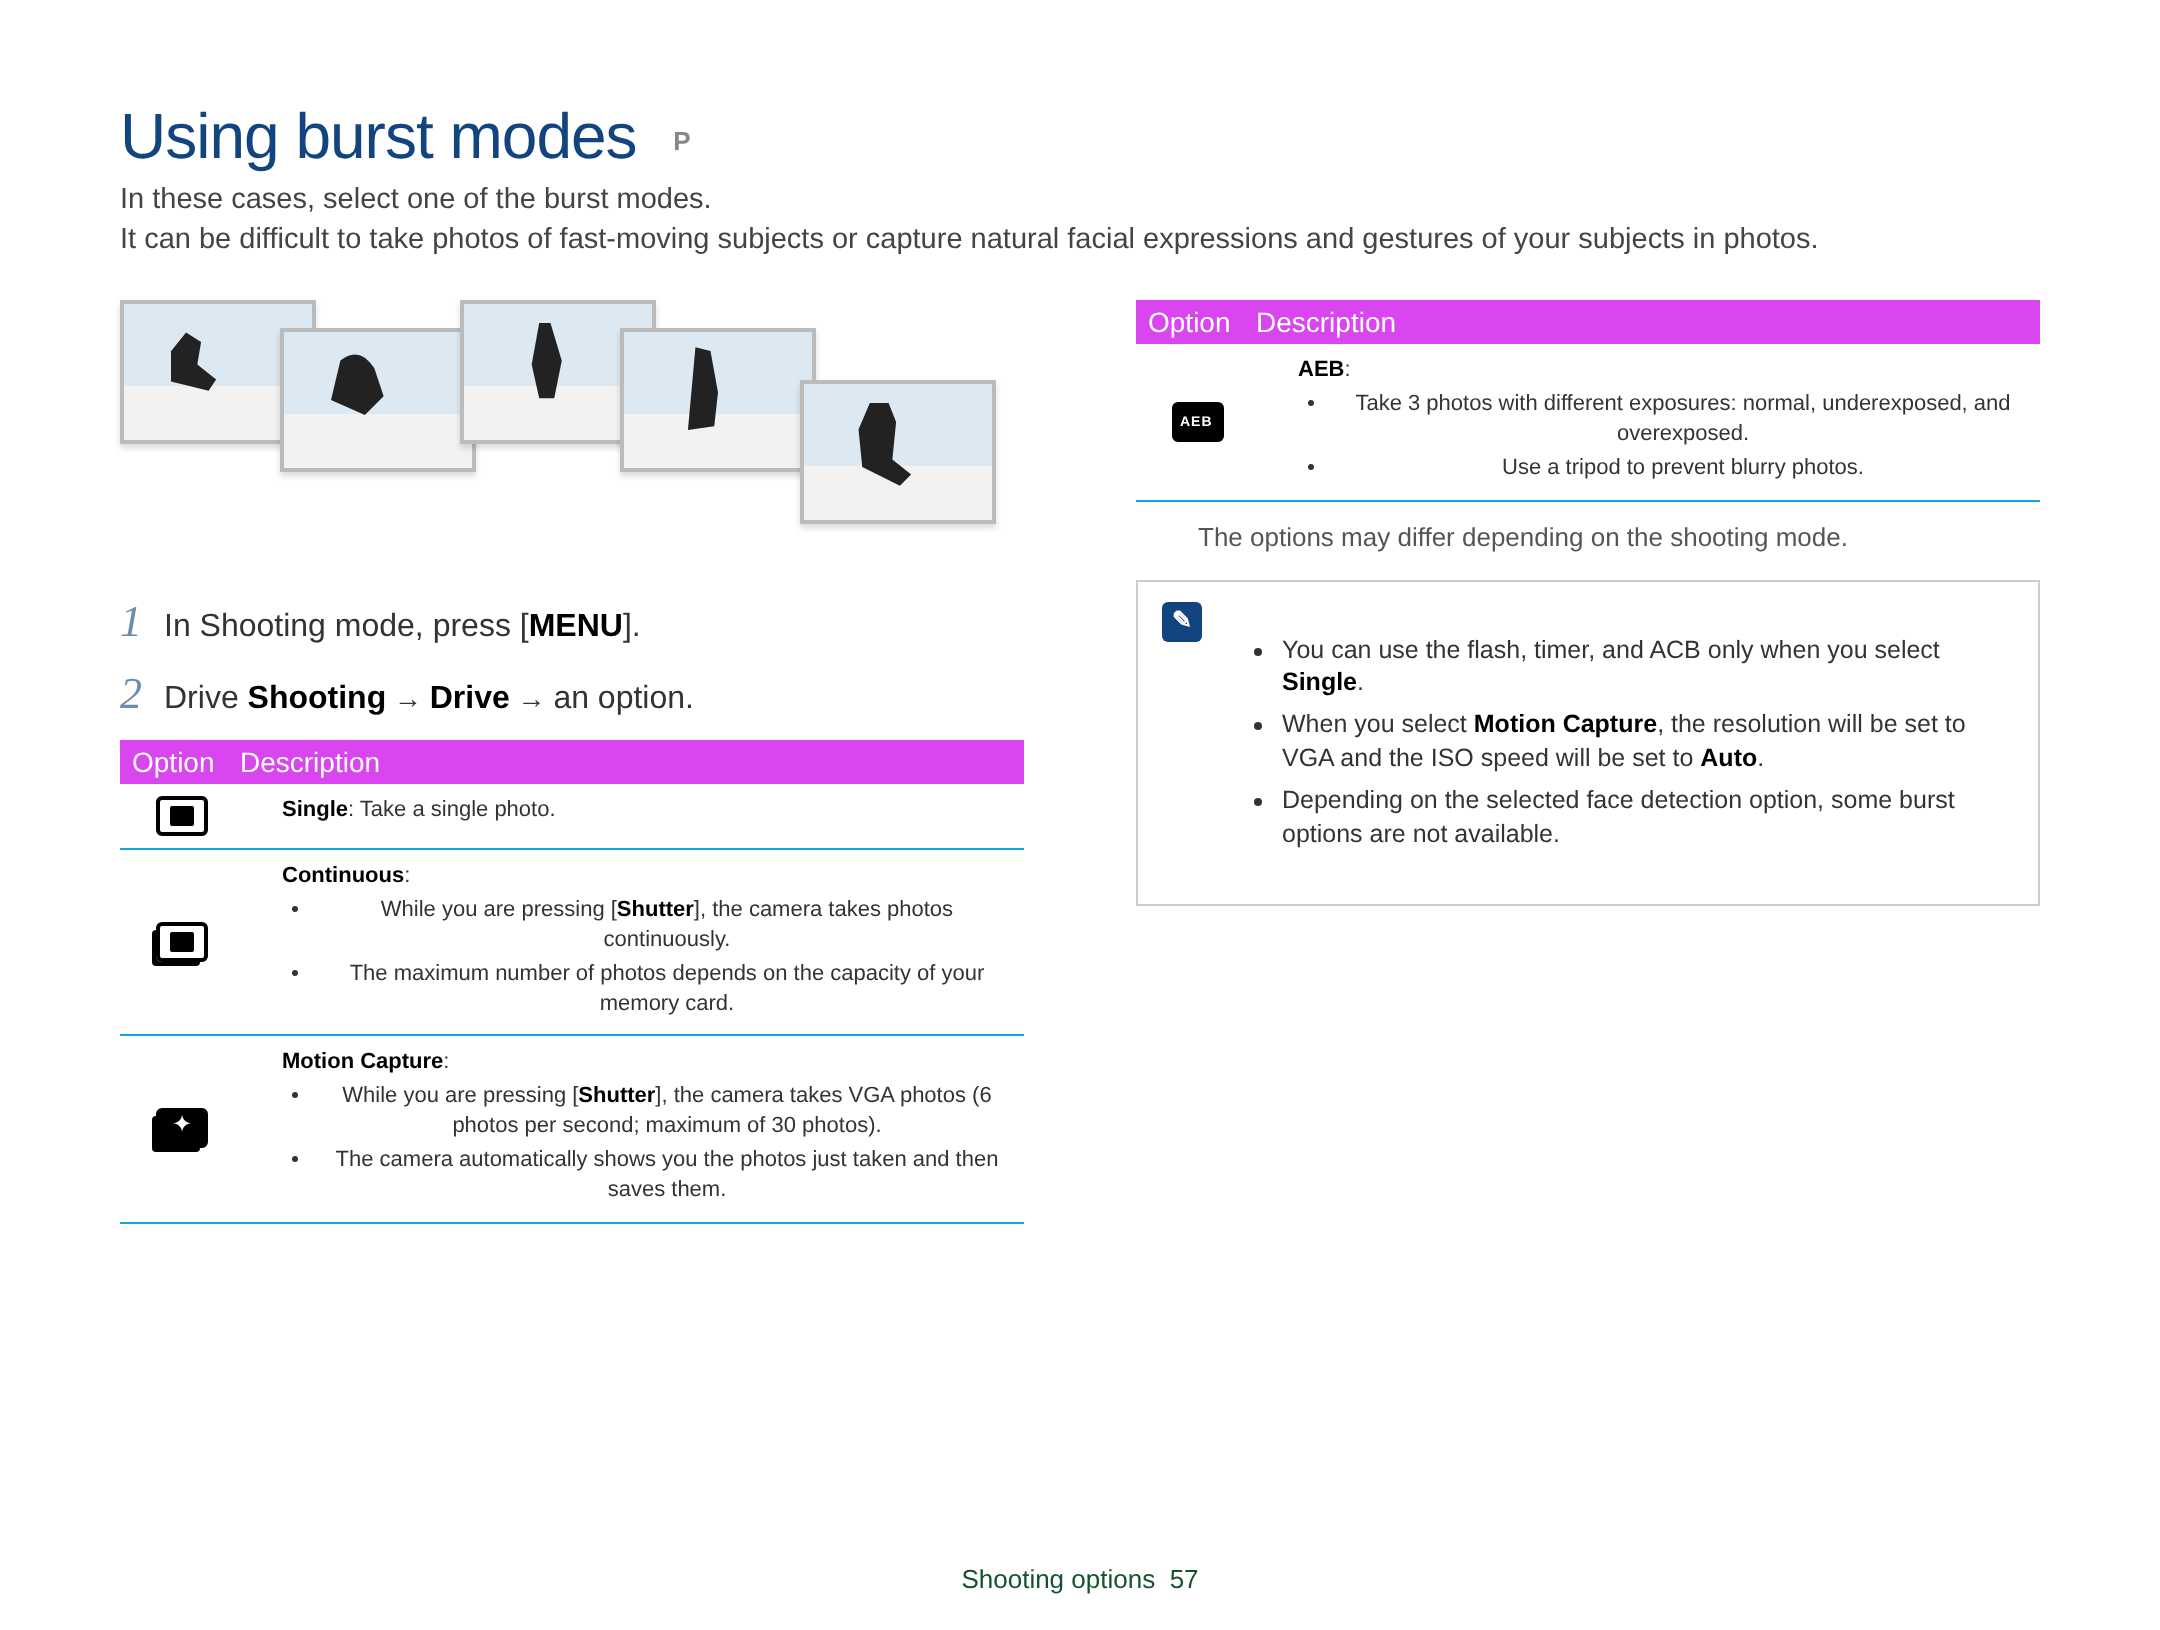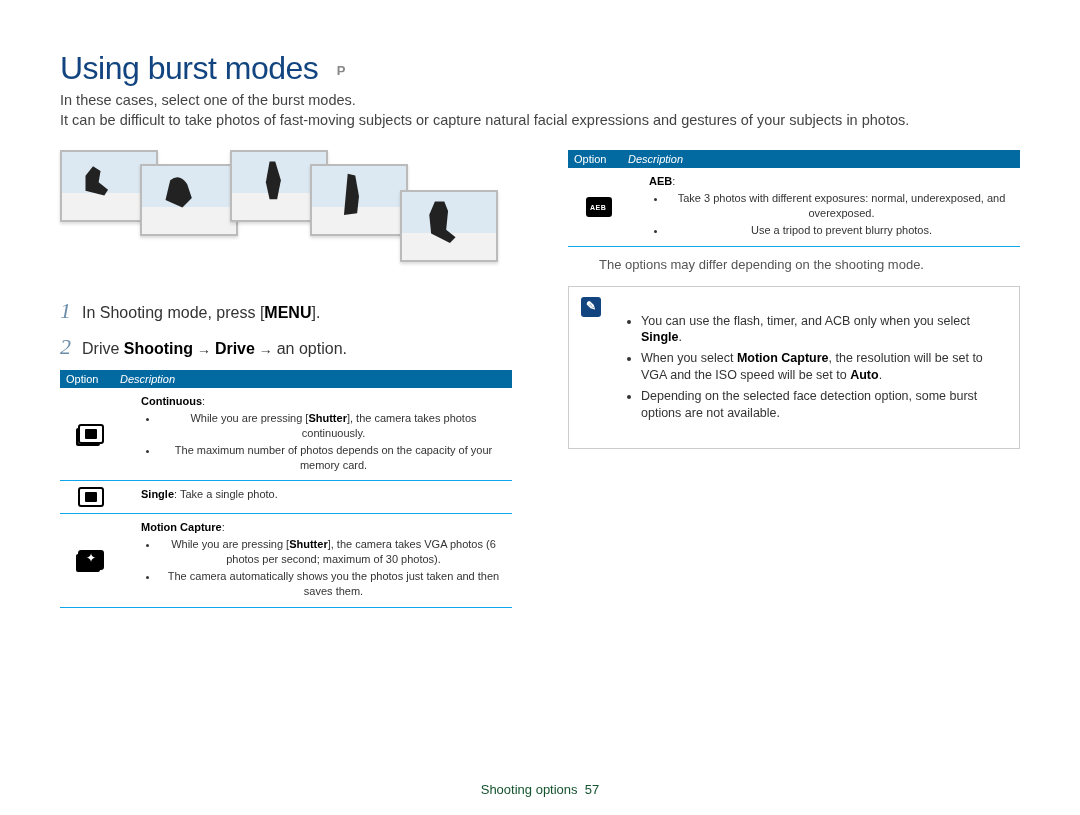--- a/index.html
+++ b/index.html
@@ -73,28 +73,28 @@
     width: 22px;
     flex-shrink: 0;
     font-weight: 500;
   }
   .step-text b, .step-text strong { font-weight: bold; color: #000; text-align: right; }
   .step-arrow { font-size: 14px; }
   .opt-table {
     margin-top: 10px;
   }
   .opt-header {
-    background: #0369a1;
+    background: #d946ef;
     color: #fff;
-    font-size: 11px;
+    font-size: 14px;
     display: flex;
     padding: 3px 6px;
   }
   .opt-header .h1 { width: 54px; }
-  .opt-header .h2 { flex: 1; font-style: italic; }
+  .opt-header .h2 { flex: 1; }
   .opt-row {
     display: flex;
     border-bottom: 1px solid #0ea5e9;
     padding: 6px 4px;
     font-size: 11px;
     line-height: 1.35;
     gap: 23px;
   }
   .opt-icon {
     width: 54px;
@@ -221,37 +221,37 @@
     </div>
 
     <div class="opt-table">
       <div class="opt-header">
         <div class="h1">Option</div>
         <div class="h2">Description</div>
       </div>
 
       <div class="opt-row">
         <div class="opt-icon">
+            <span class="icon-frame single"></span>
+          </div>
+        <div class="opt-desc">
+          <span class="name">Single</span><span>: Take a single photo.</span>
+        </div>
+      </div>
+
+      <div class="opt-row">
+        <div class="opt-icon">
             <span class="icon-frame cont"></span>
           </div>
         <div class="opt-desc">
           <span class="name">Continuous</span>:
           <ul>
             <li><span>While you are pressing [</span><b>Shutter</b><span>], the camera takes photos continuously.</span></li>
             <li>The maximum number of photos depends on the capacity of your memory card.</li>
           </ul>
-        </div>
-      </div>
-
-      <div class="opt-row">
-        <div class="opt-icon">
-            <span class="icon-frame single"></span>
-          </div>
-        <div class="opt-desc">
-          <span class="name">Single</span><span>: Take a single photo.</span>
         </div>
       </div>
 
       <div class="opt-row">
         <div class="opt-icon">
             <span class="icon-frame motion"></span>
           </div>
         <div class="opt-desc">
           <span class="name">Motion Capture</span>:
           <ul>

